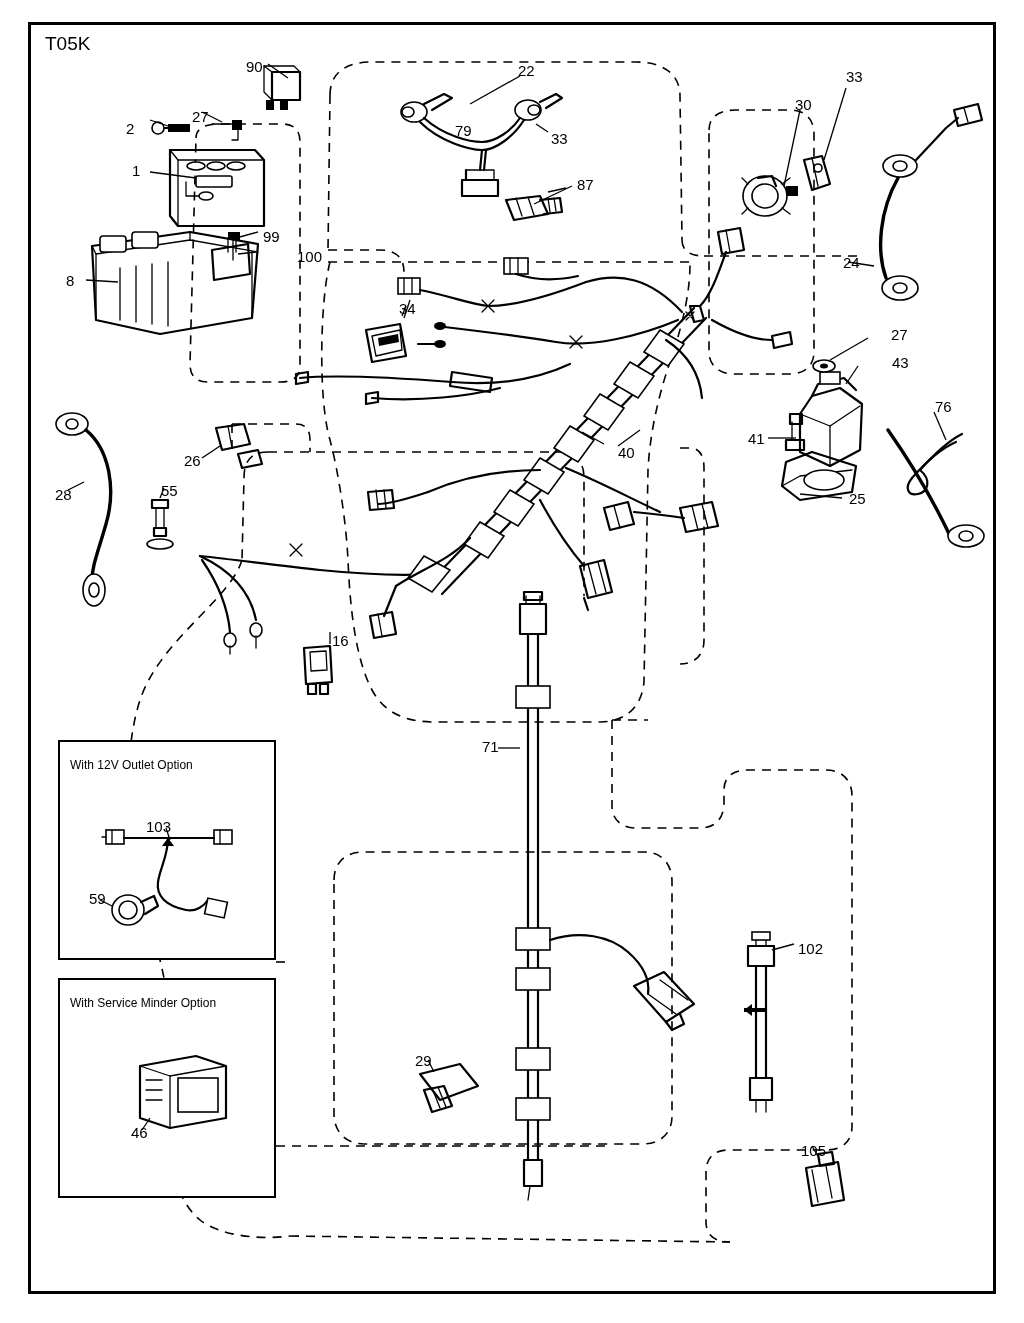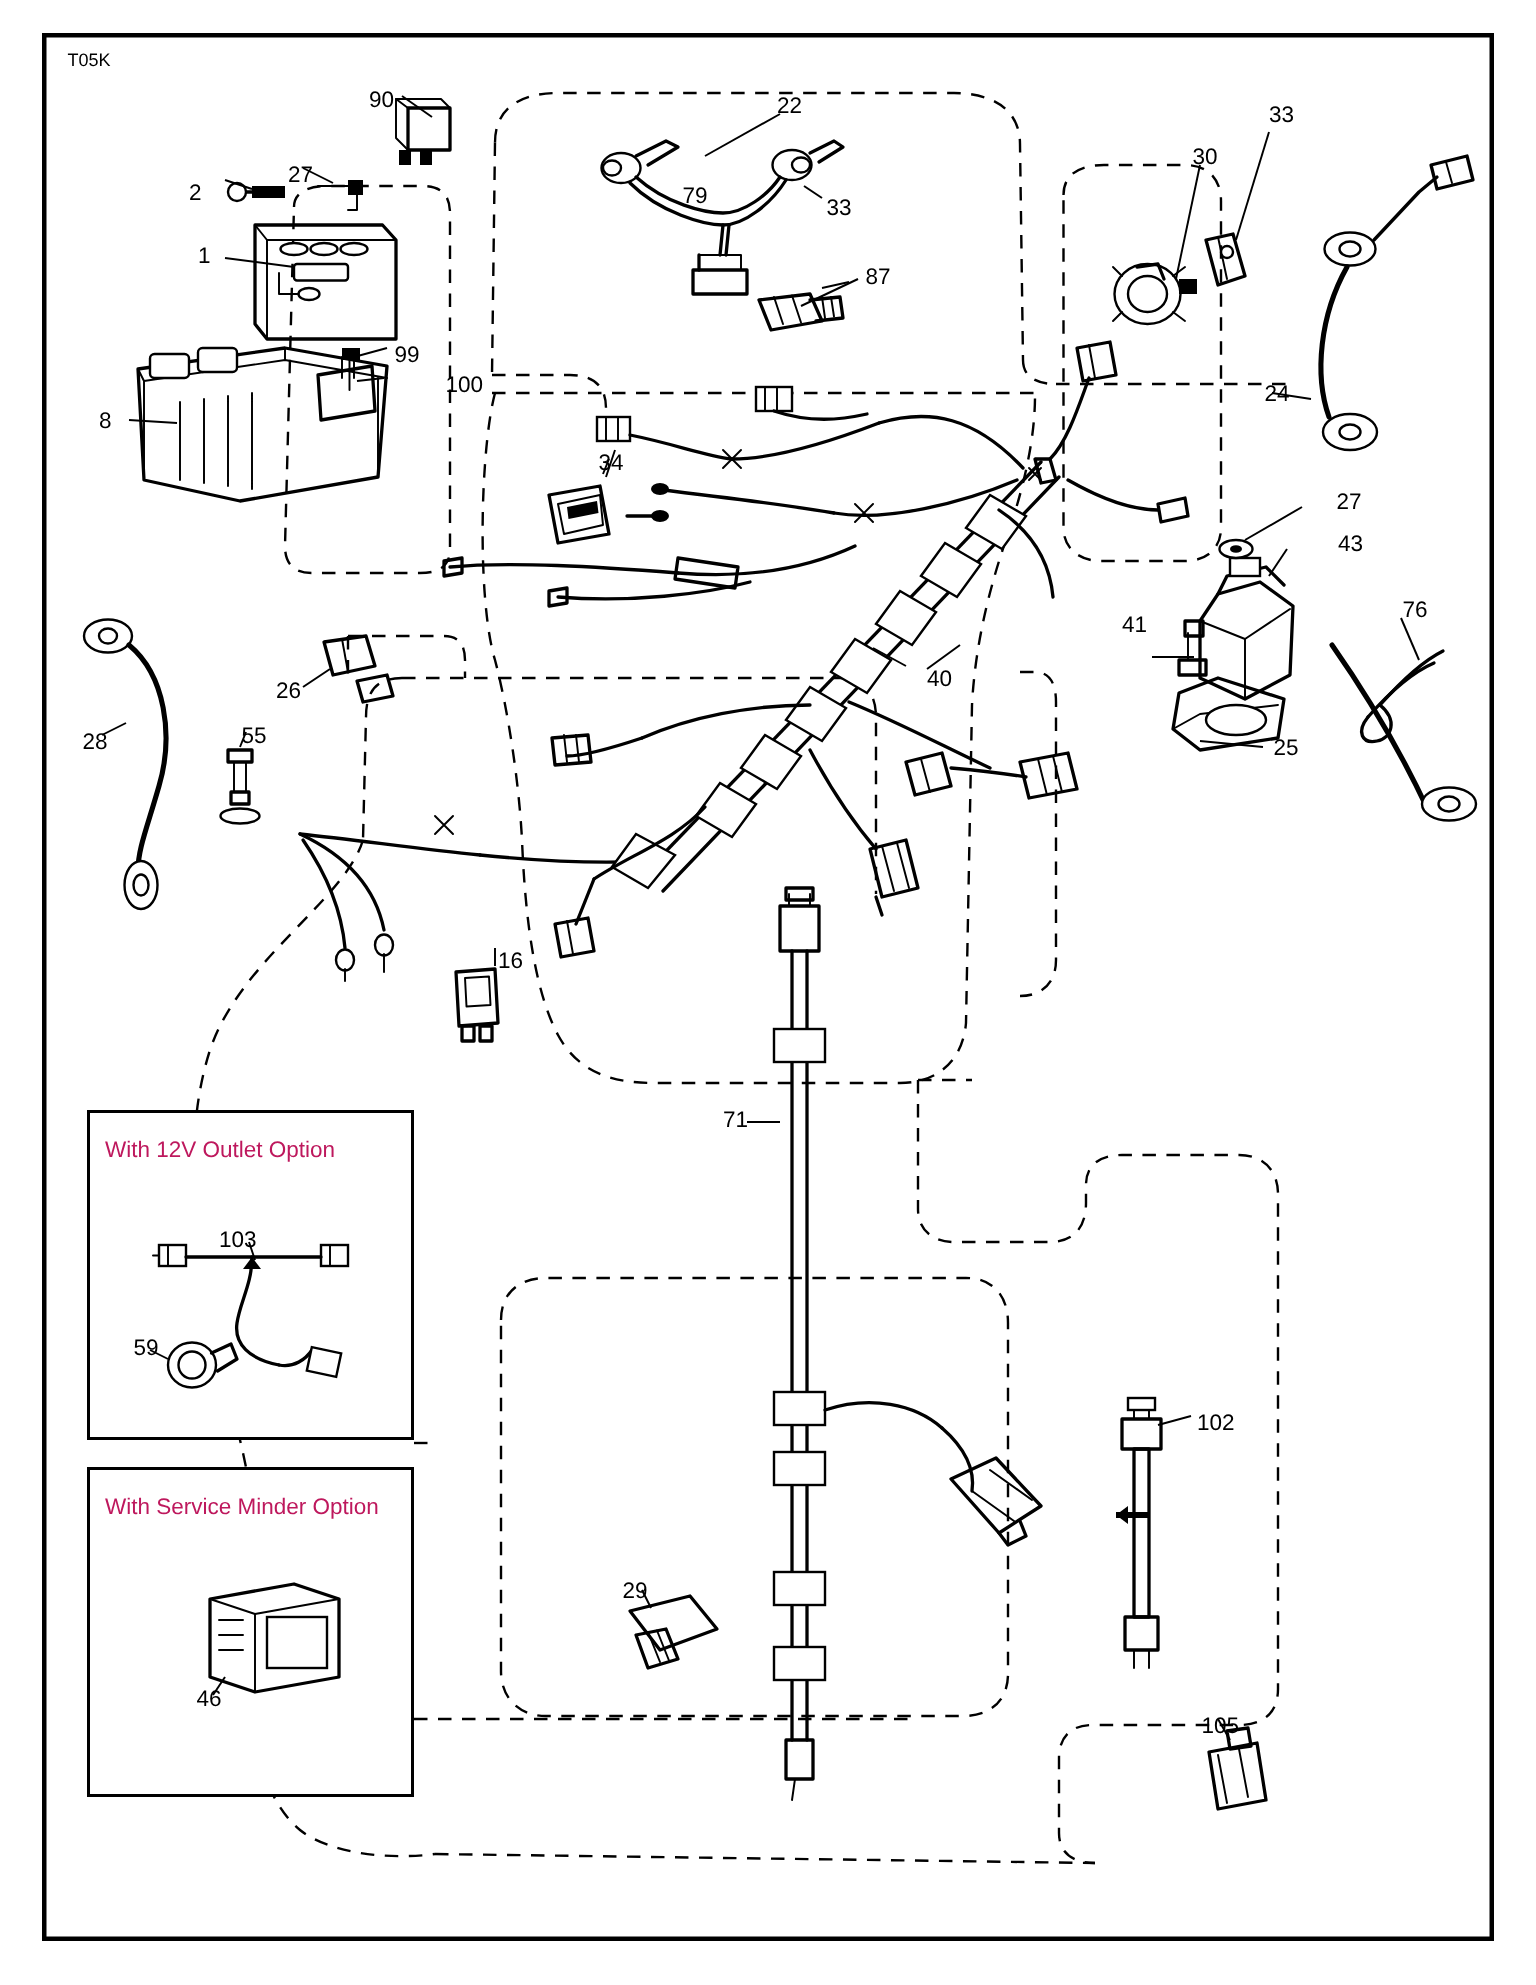--- a/index.html
+++ b/index.html
@@ -1,22 +1,22 @@
 <!DOCTYPE html>
 <html><head>
 <meta charset="utf-8">
 <style>
   html,body{margin:0;padding:0;background:#ffffff;}
   body{font-family:"Liberation Sans", sans-serif;}
   #page{position:relative;width:1024px;height:1323px;background:#ffffff;overflow:hidden;}
   #frame{position:absolute;left:28px;top:22px;width:968px;height:1272px;border:3px solid #000;box-sizing:border-box;background:#fff;}
   .lbl{position:absolute;font-size:15px;color:#000;white-space:nowrap;}
-  #title{position:absolute;left:14px;top:8px;font-size:12px;}
+  #title{position:absolute;left:14px;top:8px;font-size:19px;}
   .box{position:absolute;border:2px solid #000;background:#fff;box-sizing:border-box;}
-  .boxtitle{position:absolute;font-size:15px;color:#be185d;white-space:nowrap;}
+  .boxtitle{position:absolute;font-size:12px;color:#000000;white-space:nowrap;}
   svg{position:absolute;left:0;top:0;}
   .dash{fill:none;stroke:#000;stroke-width:1.6;stroke-dasharray:9 7;}
   .wire{fill:none;stroke:#000;stroke-width:2.2;stroke-linecap:round;stroke-linejoin:round;}
   .wire-th{fill:none;stroke:#000;stroke-width:3.4;stroke-linecap:round;stroke-linejoin:round;}
   .thin{fill:none;stroke:#000;stroke-width:1.3;stroke-linecap:round;stroke-linejoin:round;}
   .lead{fill:none;stroke:#000;stroke-width:1.3;}
   .blk{fill:#000;}
   .wht{fill:#fff;stroke:#000;stroke-width:1.6;}
 </style>
 </head>
@@ -369,21 +369,21 @@
   <div class="lbl" style="left:455px;top:122px;text-align:right;">79</div>
   <div class="lbl" style="left:551px;top:130px;">33</div>
   <div class="lbl" style="left:577px;top:176px;">87</div>
   <div class="lbl" style="left:795px;top:96px;">30</div>
   <div class="lbl" style="left:846px;top:68px;">33</div>
   <div class="lbl" style="left:843px;top:254px;">24</div>
   <div class="lbl" style="left:399px;top:300px;">34</div>
   <div class="lbl" style="left:891px;top:326px;">27</div>
   <div class="lbl" style="left:860px;top:354px;margin-left:32px;">43</div>
   <div class="lbl" style="left:935px;top:398px;">76</div>
-  <div class="lbl" style="left:748px;top:408px;">41</div>
+  <div class="lbl" style="left:748px;top:430px;">41</div>
   <div class="lbl" style="left:849px;top:490px;">25</div>
   <div class="lbl" style="left:618px;top:444px;">40</div>
   <div class="lbl" style="left:184px;top:452px;">26</div>
   <div class="lbl" style="left:55px;top:486px;">28</div>
   <div class="lbl" style="left:161px;top:482px;">55</div>
   <div class="lbl" style="left:332px;top:632px;">16</div>
   <div class="lbl" style="left:482px;top:738px;">71</div>
   <div class="lbl" style="left:798px;top:940px;">102</div>
   <div class="lbl" style="left:415px;top:1052px;">29</div>
   <div class="lbl" style="left:801px;top:1142px;">105</div>

